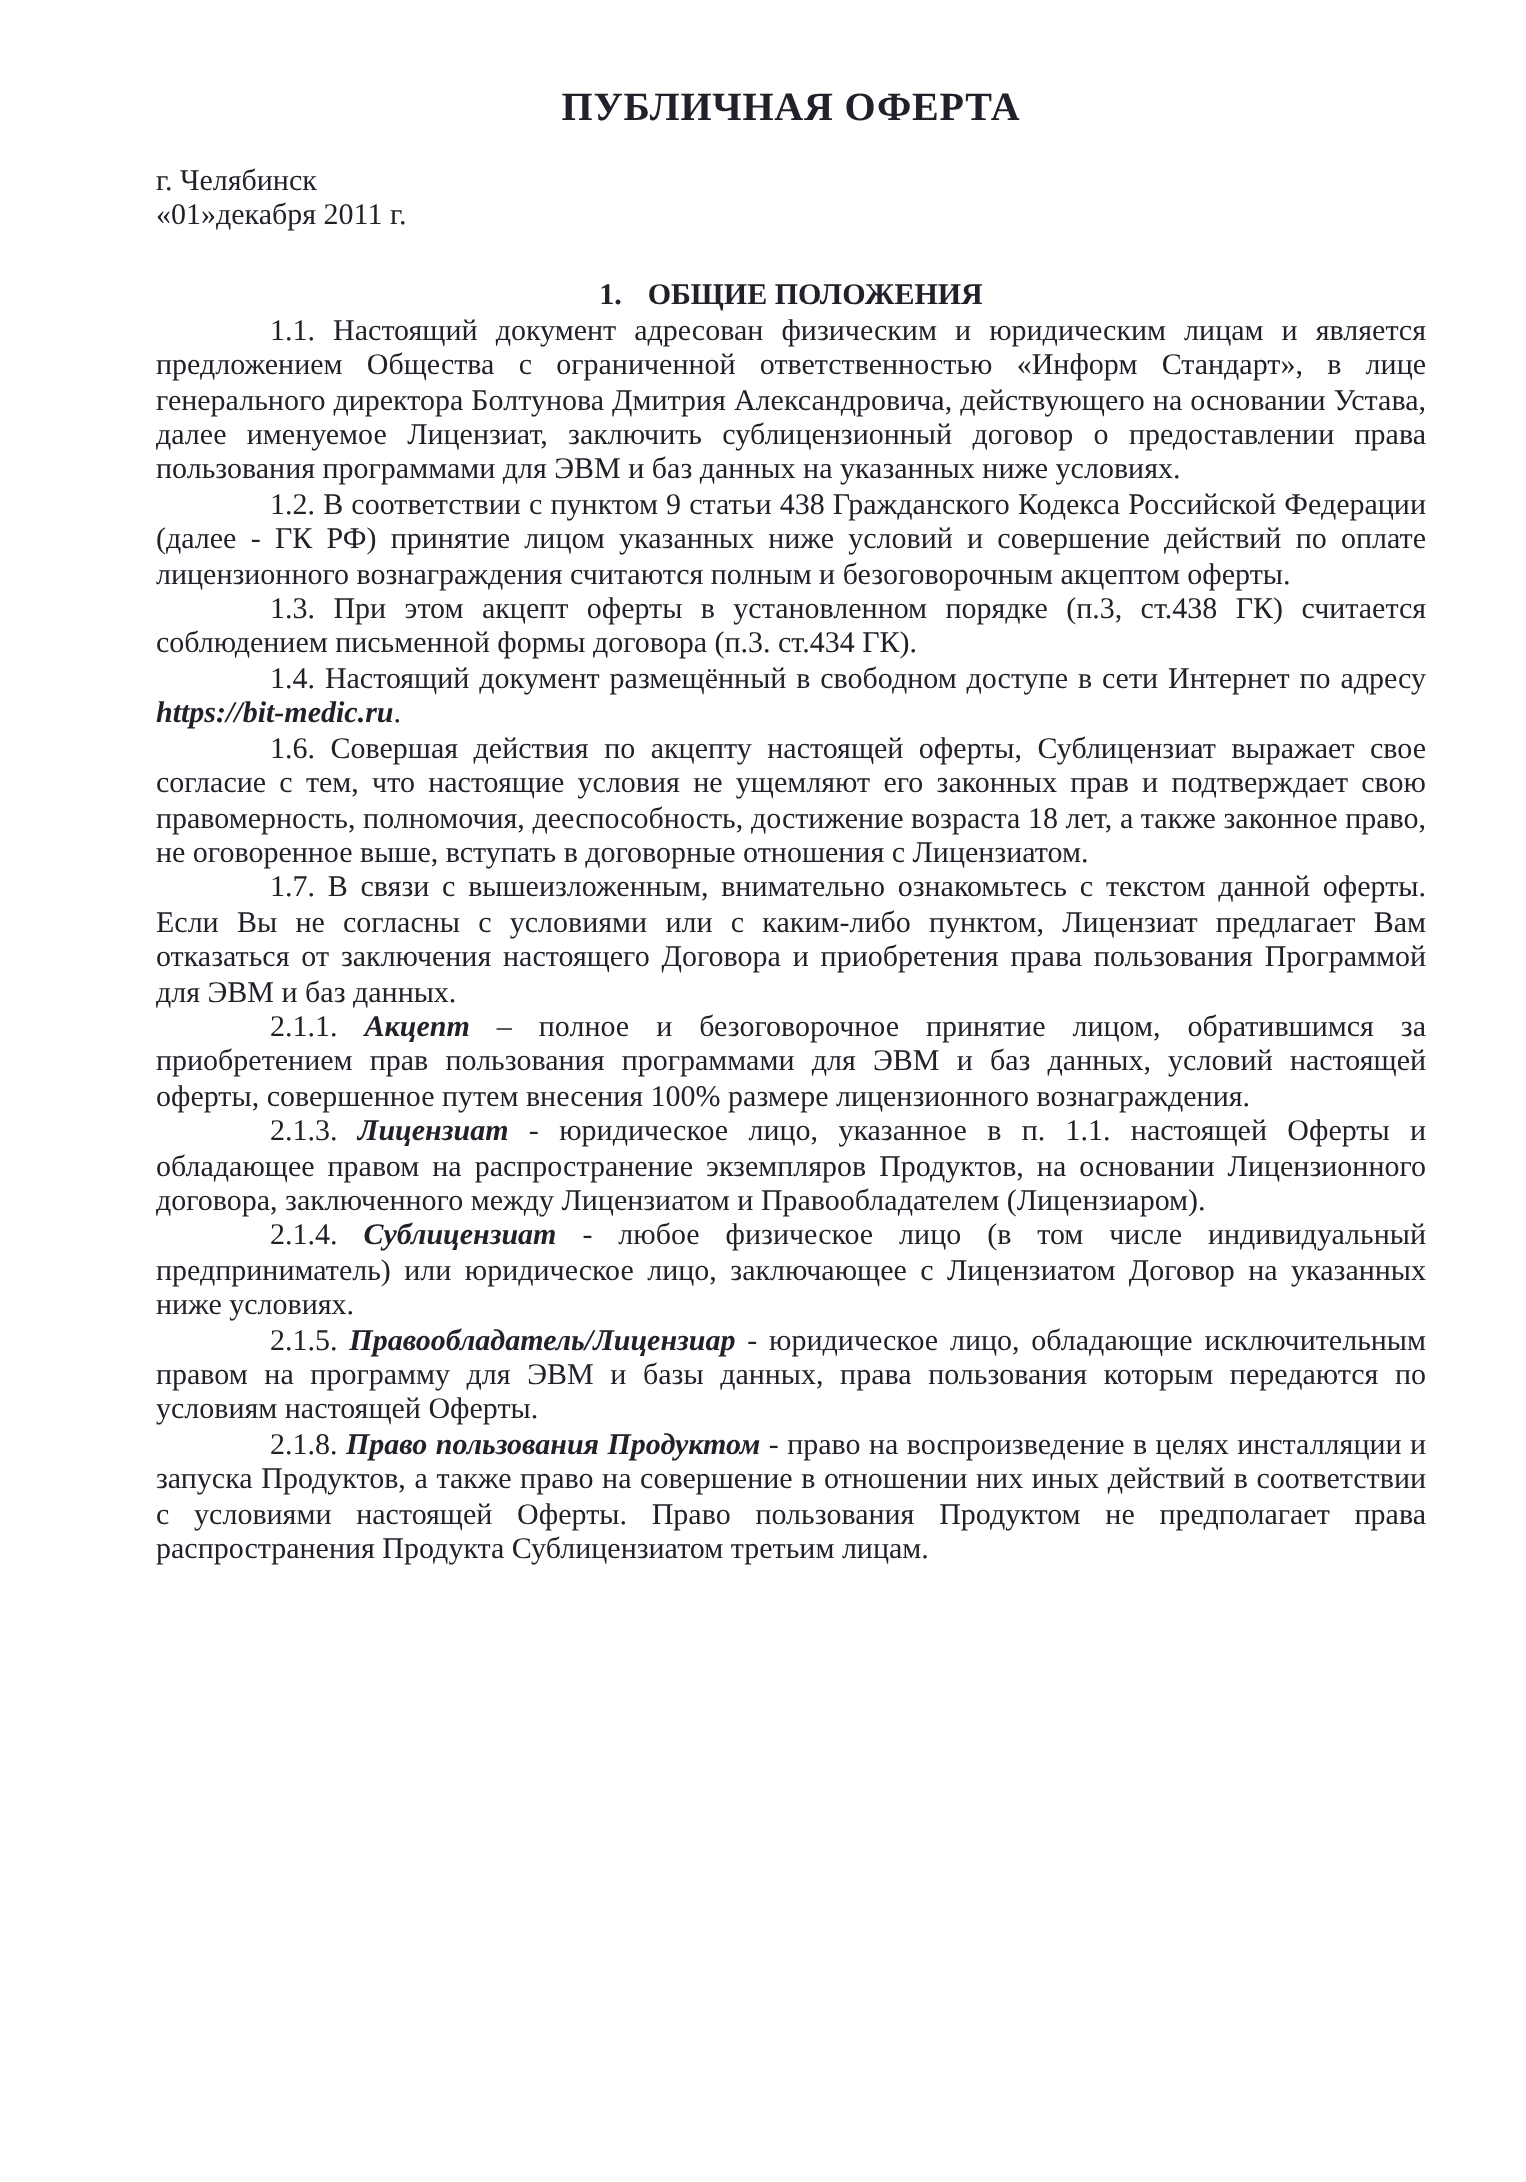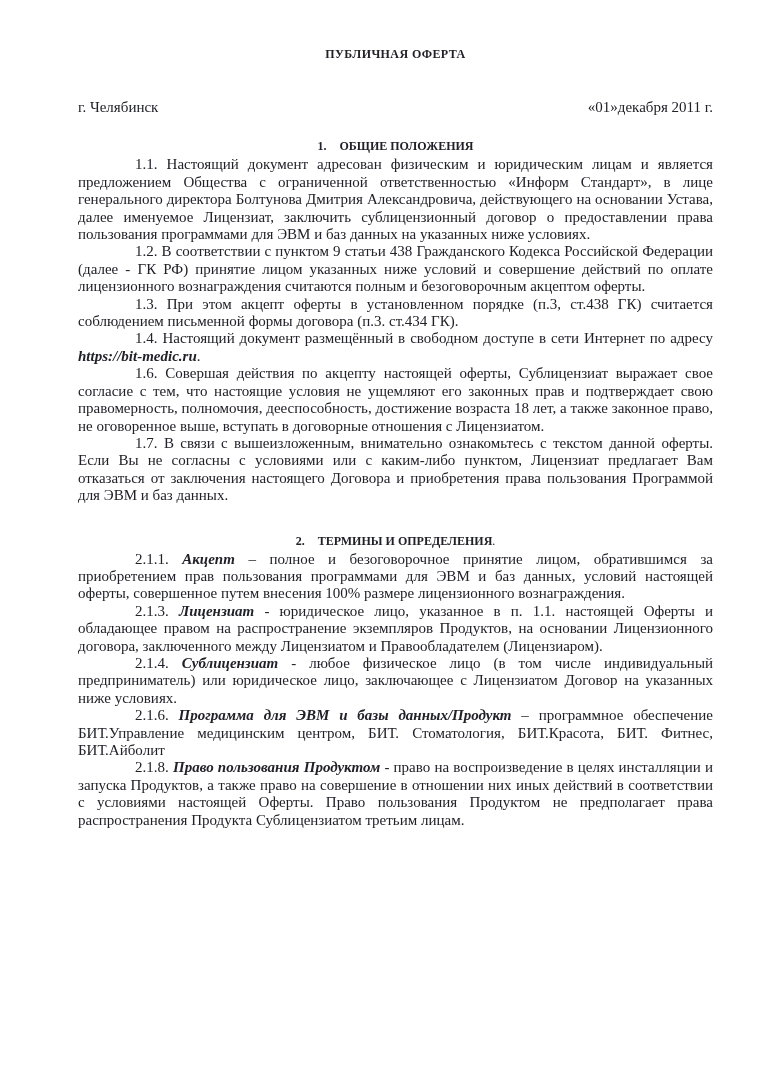--- a/index.html
+++ b/index.html
@@ -16,35 +16,36 @@
     padding: 44px 50px 30px 78px;
     font-family: "Liberation Serif", "DejaVu Serif", serif;
     font-size: 15px;
     line-height: 17.4px;
     color: #212129;
     overflow: hidden;
   }
   .doc-title {
     margin: 0;
     text-align: center;
-    font-size: 12px;
+    font-size: 20px;
     font-weight: bold;
     letter-spacing: 0.4px;
     line-height: 20px;
   }
   .meta-row {
     display: flex;
     justify-content: space-between;
     align-items: baseline;
-    margin-top: 35px;
+    margin-top: 19px;
+    flex-direction: column;
   }
   .section-heading {
     margin: 21px 0 0 0;
     text-align: center;
-    font-size: 12px;
+    font-size: 15px;
     font-weight: bold;
     line-height: 19px;
   }
   .section + .section .section-heading {
     margin-top: 27px;
   }
   .section-heading .sec-num {
     margin-right: 13px;
   }
   .section-heading .sec-suffix {
@@ -72,21 +73,20 @@
       <section class="section">
         <h2 class="section-heading"><span class="sec-num">1.</span><span>ОБЩИЕ ПОЛОЖЕНИЯ</span></h2>
         <p class="para"><span>1.1. Настоящий документ адресован физическим и юридическим лицам и является предложением Общества с ограниченной ответственностью «Информ Стандарт», в лице генерального директора Болтунова Дмитрия Александровича, действующего на основании Устава, далее именуемое Лицензиат, заключить сублицензионный договор о предоставлении права пользования программами для ЭВМ и баз данных на указанных ниже условиях.</span></p>
         <p class="para"><span>1.2. В соответствии с пунктом 9 статьи 438 Гражданского Кодекса Российской Федерации (далее - ГК РФ) принятие лицом указанных ниже условий и совершение действий по оплате лицензионного вознаграждения считаются полным и безоговорочным акцептом оферты.</span></p>
         <p class="para"><span>1.3. При этом акцепт оферты в установленном порядке (п.3, ст.438 ГК) считается соблюдением письменной формы договора (п.3. ст.434 ГК).</span></p>
         <p class="para"><span>1.4. Настоящий документ размещённый в свободном доступе в сети Интернет по адресу </span><b>https://bit-medic.ru</b><span>.</span></p>
         <p class="para"><span>1.6. Совершая действия по акцепту настоящей оферты, Сублицензиат выражает свое согласие с тем, что настоящие условия не ущемляют его законных прав и подтверждает свою правомерность, полномочия, дееспособность, достижение возраста 18 лет, а также законное право, не оговоренное выше, вступать в договорные отношения с Лицензиатом.</span></p>
         <p class="para"><span>1.7. В связи с вышеизложенным, внимательно ознакомьтесь с текстом данной оферты. Если Вы не согласны с условиями или с каким-либо пунктом, Лицензиат предлагает Вам отказаться от заключения настоящего Договора и приобретения права пользования Программой для ЭВМ и баз данных.</span></p>
       </section>
       <section class="section">
-        <h2 class="section-heading"><span class="sec-num">2.</span><span>ТЕРМИНЫ И ОПРЕДЕЛЕНИЯ</span><span class="sec-suffix">.</span></h2>
         <p class="para"><span>2.1.1. </span><b>Акцепт</b><span> – полное и безоговорочное принятие лицом, обратившимся за приобретением прав пользования программами для ЭВМ и баз данных, условий настоящей оферты, совершенное путем внесения 100% размере лицензионного вознаграждения.</span></p>
         <p class="para"><span>2.1.3. </span><b>Лицензиат</b><span>  - юридическое лицо, указанное в п. 1.1. настоящей Оферты и обладающее правом на распространение экземпляров Продуктов, на основании Лицензионного договора, заключенного между Лицензиатом и Правообладателем (Лицензиаром).</span></p>
         <p class="para"><span>2.1.4. </span><b>Сублицензиат</b><span>  - любое физическое лицо (в том числе индивидуальный предприниматель) или юридическое лицо, заключающее с Лицензиатом Договор на указанных ниже условиях.</span></p>
-        <p class="para"><span>2.1.6. </span><b>Программа для ЭВМ и базы данных/Продукт</b><span> – программное обеспечение БИТ.Управление медицинским центром, БИТ. Стоматология, БИТ.Красота, БИТ. Фитнес, БИТ.Айболит</span></p>
+        <p class="para"><span>2.1.5. </span><b>Правообладатель/Лицензиар</b><span> - юридическое лицо, обладающие исключительным правом на программу для ЭВМ и базы данных, права пользования которым передаются по условиям настоящей Оферты.</span></p>
         <p class="para"><span>2.1.8. </span><b>Право пользования Продуктом</b><span> -  право на воспроизведение в целях инсталляции и запуска Продуктов, а также право на совершение в отношении них иных действий в соответствии с условиями настоящей Оферты. Право пользования Продуктом не предполагает права распространения Продукта Сублицензиатом третьим лицам.</span></p>
       </section>
     </div>
 </div>
 
 </body></html>

